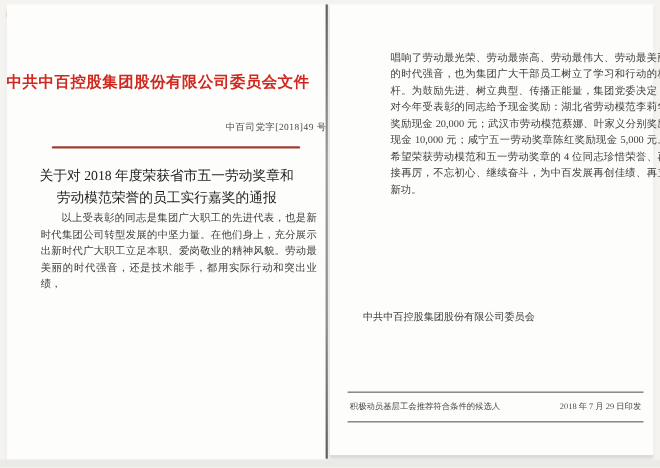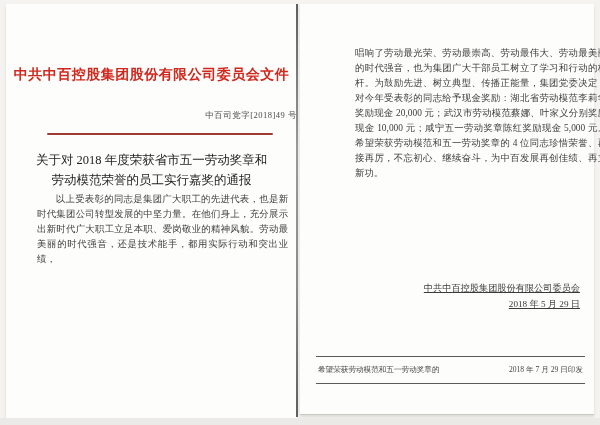--- a/index.html
+++ b/index.html
@@ -13,21 +13,21 @@
     border-bottom:1px solid #c9c7c2;
     box-shadow:0 2px 3px rgba(0,0,0,.10);
   }
   .page-left{left:6px;width:291px;height:414px;}
   .page-right{left:300px;width:294px;height:410px;}
   .page-divider{
     position:absolute;left:296px;top:4px;width:2px;height:413px;
     background:linear-gradient(#5f5f5f,#9a9a98 35%,#8a8a88 70%,#5f5f5f);
   }
   .doc-header{
-    position:absolute;top:62px;left:0;right:0;text-align:center;
+    position:absolute;top:62px;left:0;right:0;text-align:left;
     font-family:Liberation Sans, sans-serif;
     font-weight:bold;font-size:14px;letter-spacing:.5px;color:#d0281e;
     white-space:nowrap;
   }
   .doc-number{
     position:absolute;top:106px;left:0;right:0;text-align:right;
     font-size:8.5px;color:#4c4c4c;letter-spacing:.5px;
   }
   .red-rule{
     position:absolute;top:129px;left:41px;width:226px;height:2px;
@@ -40,22 +40,22 @@
   .body-block{
     position:absolute;font-size:9.4px;line-height:15px;color:#3c3c3c;
     text-align:justify;
   }
   .body-left{top:188px;left:31px;width:251px;}
   .body-right{top:42px;left:30px;width:252px;margin-left:25px;}
   .body-block p{margin:0;}
   .indent{text-indent:2em;}
   .salutation{text-indent:0;}
   .signature-block{
-    position:absolute;top:276px;left:30px;width:250px;text-align:right;
-    font-size:9.2px;line-height:16px;color:#3c3c3c;text-decoration:underline;
+    position:absolute;top:276px;left:30px;width:250px;text-align:left;
+    font-size:9.2px;line-height:16px;color:#3c3c3c;
   }
   .doc-footer{
     position:absolute;left:16px;right:9px;top:352px;
     border-top:1.5px solid #5a5a5a;border-bottom:1.5px solid #5a5a5a;
     font-size:7.6px;color:#454545;
     display:flex;justify-content:space-between;align-items:center;
     height:26px;padding:0 2px;
   }
   .artifact{position:absolute;background:#d2423a;opacity:.75;filter:blur(.6px);border-radius:2px;}
   .artifact-1{left:6px;top:9px;width:10px;height:8px;}
@@ -92,23 +92,22 @@
 
   <div class="page-divider"></div>
 
   <div class="page page-right">
     <div class="body-block body-right">
       <p>唱响了劳动最光荣、劳动最崇高、劳动最伟大、劳动最美丽的时代强音，也为集团广大干部员工树立了学习和行动的标杆。为鼓励先进、树立典型、传播正能量，集团党委决定，对今年受表彰的同志给予现金奖励：湖北省劳动模范李莉华奖励现金 20,000 元；武汉市劳动模范蔡娜、叶家义分别奖励现金 10,000 元；咸宁五一劳动奖章陈红奖励现金 5,000 元。希望荣获劳动模范和五一劳动奖章的 4 位同志珍惜荣誉、再接再厉，不忘初心、继续奋斗，为中百发展再创佳绩、再立新功。</p>
     </div>
 
     <div class="signature-block">
       <div>中共中百控股集团股份有限公司委员会</div>
-      <div>2018 年 5 月 29 日</div>
     </div>
 
     <div class="doc-footer">
-      <span>希望荣获劳动模范和五一劳动奖章的</span>
+      <span>积极动员基层工会推荐符合条件的候选人</span>
       <span>2018 年 7 月 29 日印发</span>
     </div>
   </div>
 
   <div class="bottom-band"></div>
 </div>
 
 </body></html>

